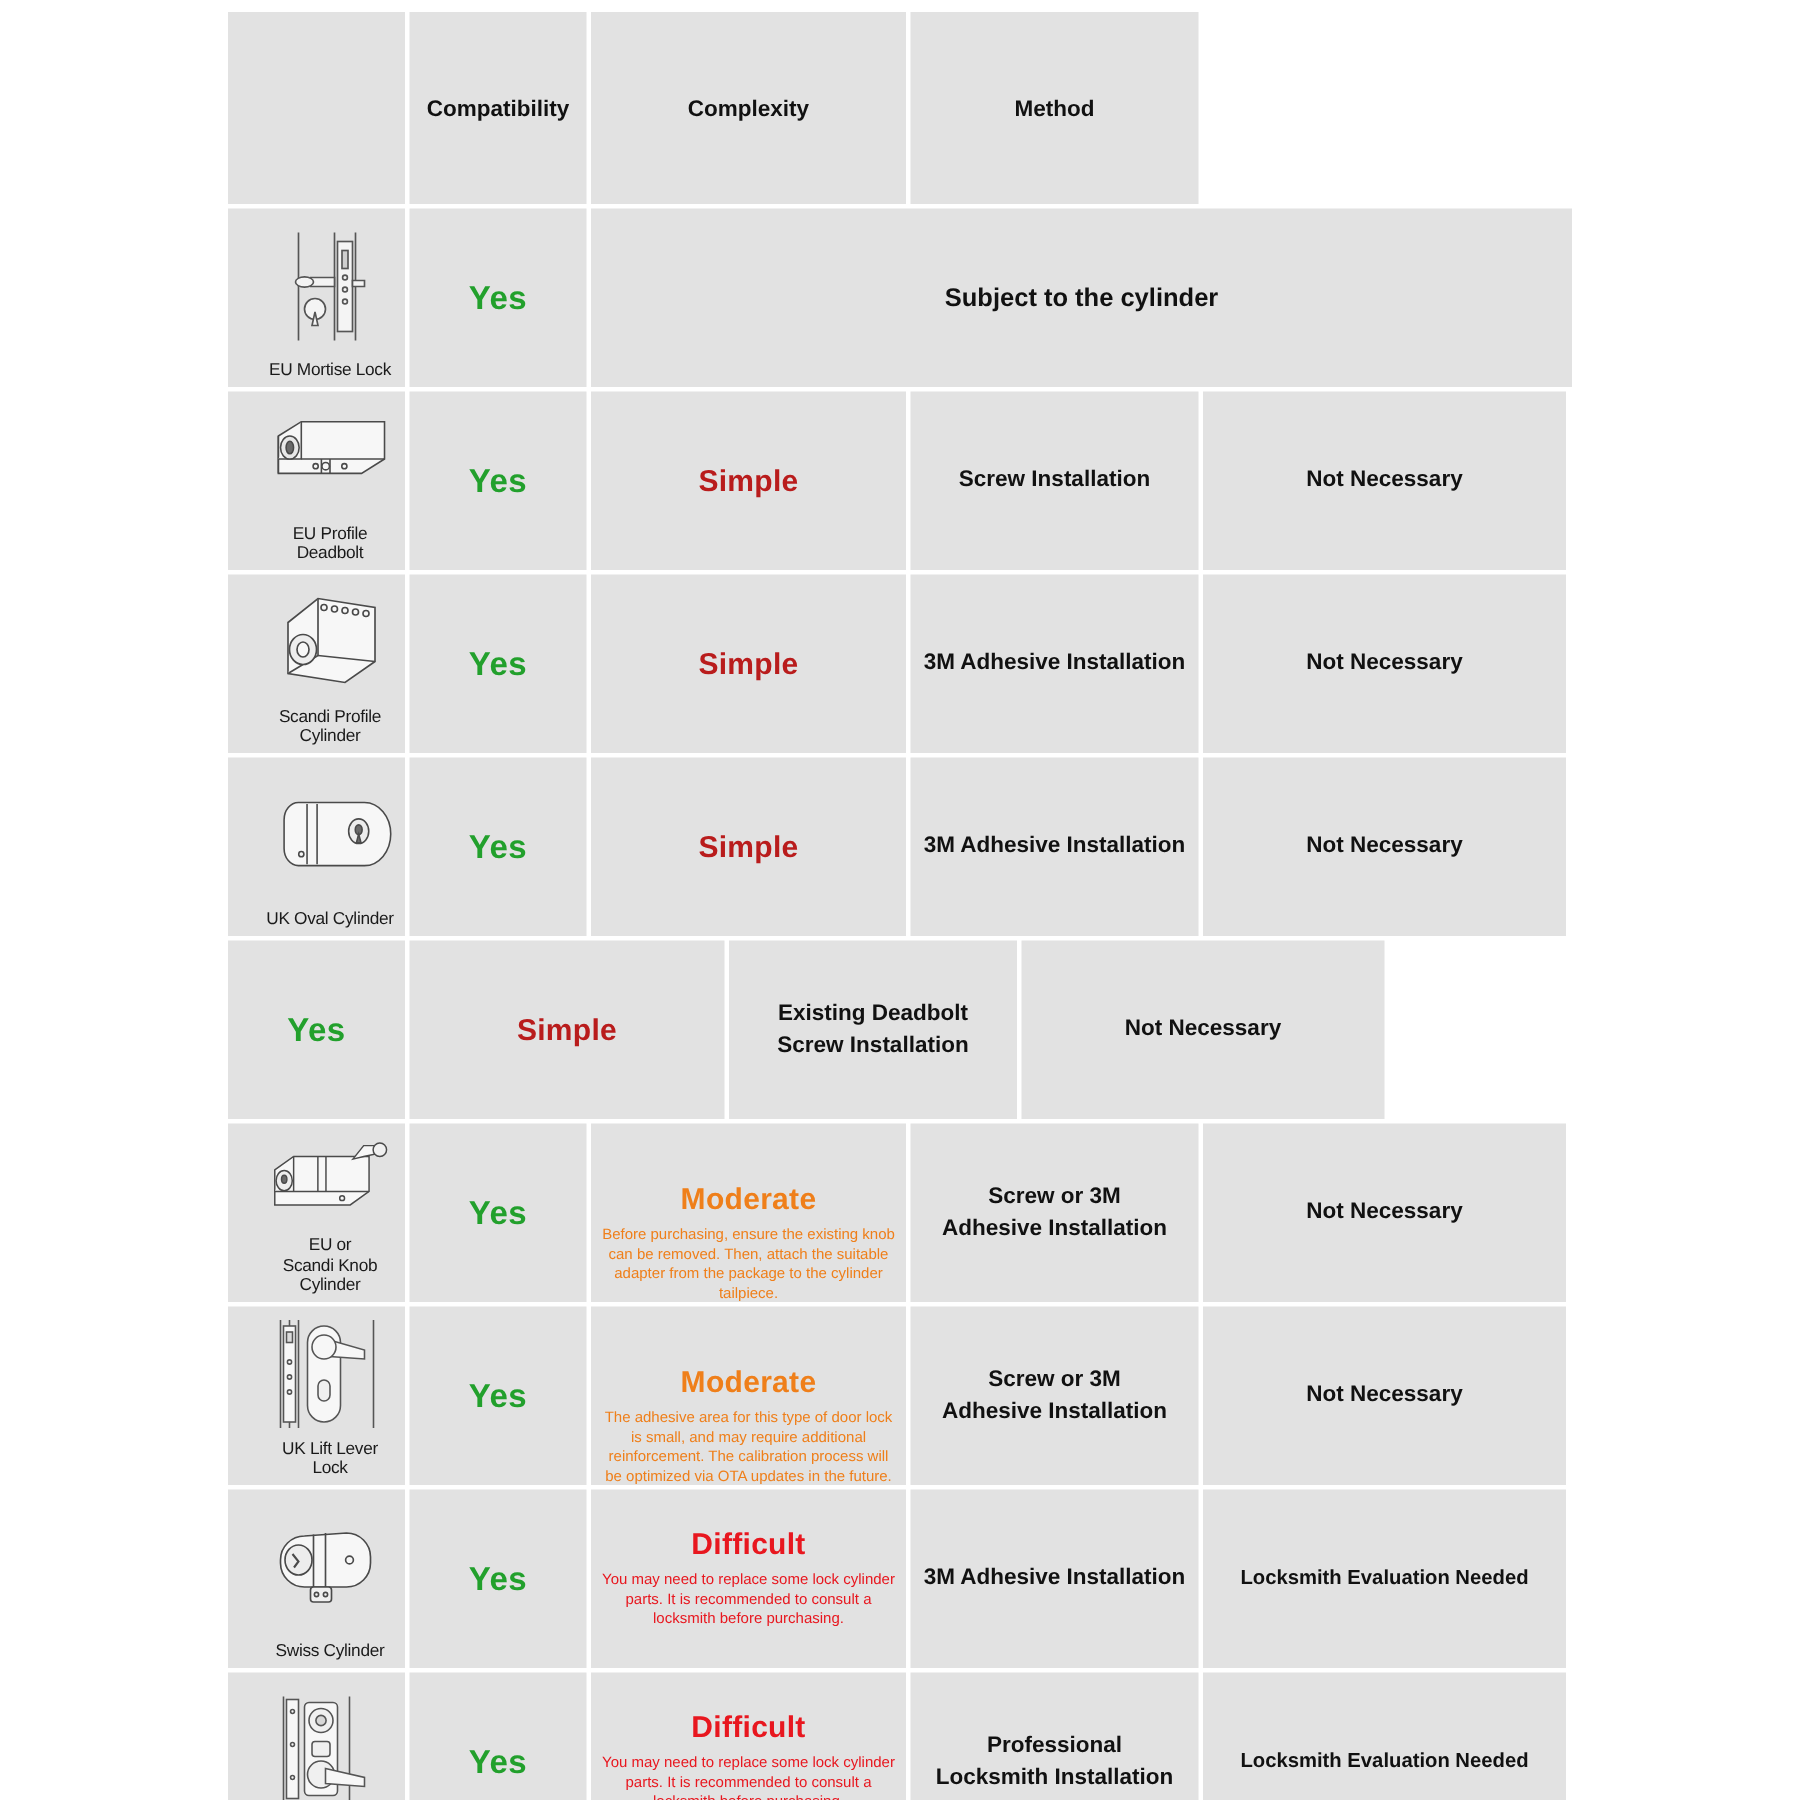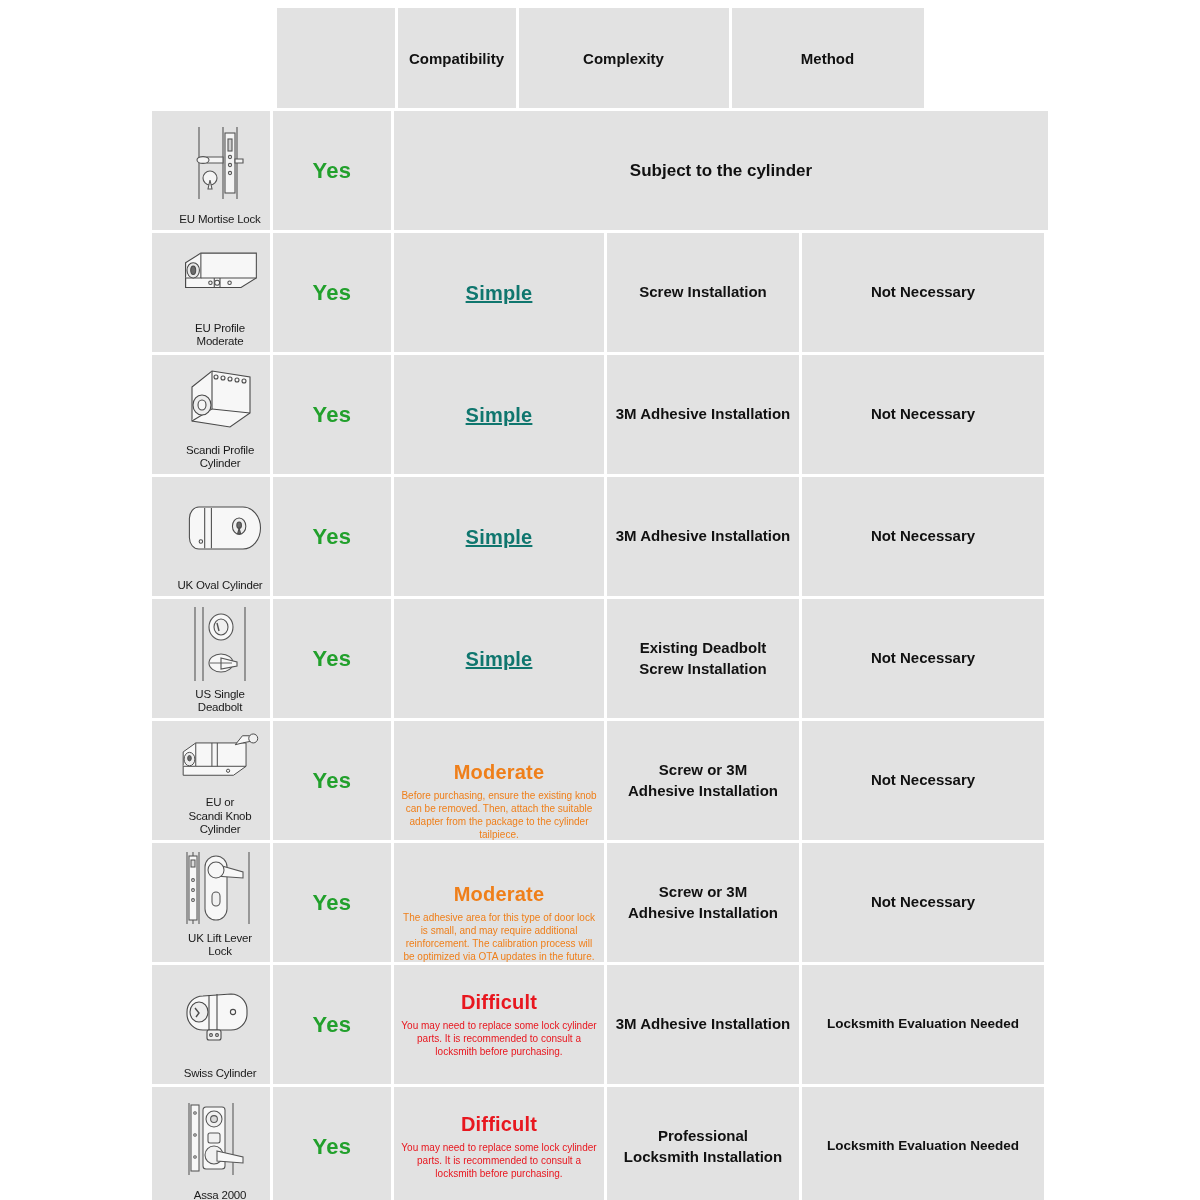--- a/index.html
+++ b/index.html
@@ -28,37 +28,37 @@
     text-align: center;
     padding: 4px 6px;
   }
   .c-lock    { width: 118px; flex: 0 0 118px; padding-left: 24px; }
   .c-compat  { width: 118px; flex: 0 0 118px; }
   .c-cplx    { width: 210px; flex: 0 0 210px; }
   .c-method  { width: 192px; flex: 0 0 192px; }
   .c-addons  { width: 242px; flex: 0 0 242px; }
   .c-span    { flex: 1 1 auto; }
 
-  .hdr { height: 100px; justify-content: center; }
+  .hdr { height: 128px; }
   .hdr .cell { font-weight: bold; font-size: 15px; color: #111; }
 
   .body-row { height: 119px; }
   .row-first { height: 119px; }
 
   .lock-label {
     font-size: 11.5px; color: #1a1a1a; line-height: 1.15;
     margin-top: 2px; letter-spacing: -0.2px;
   }
   .lock-art { flex: 1 1 auto; display: flex; align-items: center; justify-content: center; width: 100%; }
   .lock-art svg { display: block; }
 
   .yes { color: #22a02c; font-weight: bold; font-size: 22px; letter-spacing: 0.3px; }
 
   .lvl { font-weight: bold; font-size: 20px; letter-spacing: 0.2px; line-height: 1.1; }
-  .lvl-simple    { color: #0f766e; text-decoration: underline; }
+  .lvl-simple    { color: #b91c1c; }
   .lvl-moderate  { color: #ef7f1a; margin-top: 41px; }
   .lvl-difficult { color: #e8171f; }
   .note {
     font-size: 10px; line-height: 1.32; margin-top: 6px;
     max-width: 196px;
   }
   .note-moderate  { color: #ef7f1a; }
   .note-difficult { color: #e8171f; text-align: center; }
 
   .plain { font-size: 15px; font-weight: bold; color: #111; line-height: 1.35; }
@@ -119,21 +119,21 @@
             <path d="M26 34 L84 34"></path>
             <ellipse cx="18" cy="26" rx="6.5" ry="8" fill="#e8e8e8"></ellipse>
             <ellipse cx="18" cy="26" rx="2.6" ry="4.4" fill="#6a6a6a"></ellipse>
             <path d="M40 34 L40 44 M46 34 L46 44"></path>
             <circle cx="36" cy="39" r="1.8"></circle>
             <circle cx="43" cy="39" r="2.6"></circle>
             <circle cx="56" cy="39" r="1.8"></circle>
           </g>
         </svg>
       </div>
-      <div class="lock-label">EU Profile Moderate</div>
+      <div class="lock-label">EU Profile Deadbolt</div>
     </div>
     <div class="cell c-compat">
       <span class="yes">Yes</span>
     </div>
     <div class="cell c-cplx">
       <span class="lvl lvl-simple">Simple</span>
     </div>
     <div class="cell c-method">
       <span class="plain nl">Screw Installation</span>
     </div>
@@ -200,38 +200,20 @@
     </div>
     <div class="cell c-method">
       <span class="plain nl">3M Adhesive Installation</span>
     </div>
     <div class="cell c-addons">
       <span class="plain nl">Not Necessary</span>
     </div>
   </div>
 
   <div class="row body-row">
-    <div class="cell c-lock">
-      <div class="lock-art">
-        <svg width="78" height="78" viewBox="0 0 78 78">
-          <g fill="none" stroke="#555" stroke-width="1.1">
-            <line x1="14" y1="2" x2="14" y2="76"></line>
-            <line x1="22" y1="2" x2="22" y2="76"></line>
-            <line x1="64" y1="2" x2="64" y2="76"></line>
-            <ellipse cx="40" cy="22" rx="12" ry="13" fill="#f7f7f7"></ellipse>
-            <ellipse cx="40" cy="22" rx="7" ry="8" fill="#f0f0f0"></ellipse>
-            <path d="M36 18 l2 8" stroke-width="1.4"></path>
-            <ellipse cx="40" cy="58" rx="12" ry="9" fill="#f7f7f7"></ellipse>
-            <path d="M40 53 L56 57 L56 61 L40 64 Z" fill="#f7f7f7"></path>
-            <path d="M29 58 L51 58" stroke-width="0.9"></path>
-          </g>
-        </svg>
-      </div>
-      <div class="lock-label">US Single Deadbolt</div>
-    </div>
     <div class="cell c-compat">
       <span class="yes">Yes</span>
     </div>
     <div class="cell c-cplx">
       <span class="lvl lvl-simple">Simple</span>
     </div>
     <div class="cell c-method">
       <span class="plain nl">Existing Deadbolt<br>Screw Installation</span>
     </div>
     <div class="cell c-addons">

